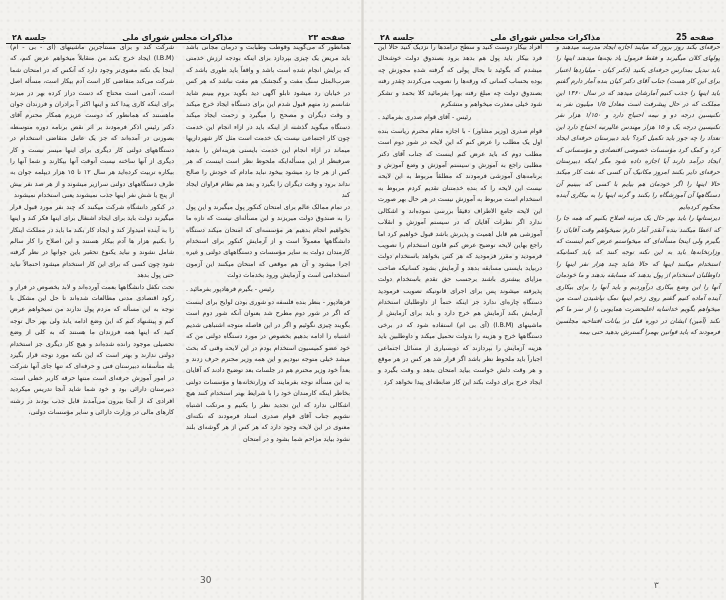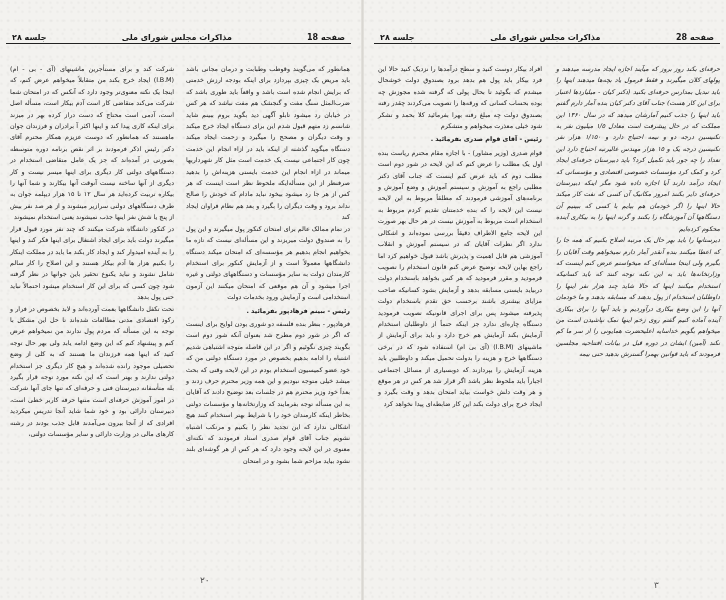--- a/index.html
+++ b/index.html
@@ -13,65 +13,65 @@
   .page-left{left:0;width:362px;}
   .page-right{left:364px;width:362px;}
   .gutter{position:absolute;left:361px;top:0;width:3px;height:600px;
           background:linear-gradient(90deg,#e6e4df,#d9d7d2,#e6e4df);}
   .header{position:absolute;top:31px;height:12px;border-bottom:1.4px solid #222;
           display:flex;justify-content:space-between;align-items:flex-end;direction:rtl;
           font-size:8px;font-weight:bold;line-height:10px;}
   .page-left .header{left:6px;width:345px;}
   .page-right .header{left:10px;width:346px;}
   .header span{padding:0 6px;}
-  .col{position:absolute;top:64px;width:164px;direction:rtl;text-align:justify;
+  .col{position:absolute;top:42px;width:164px;direction:rtl;text-align:justify;
        font-size:6.4px;line-height:11.4px;letter-spacing:-0.1px;}
   .col p{margin:0;}
   .page-left .c1{left:186px;}
   .page-left .c2{left:10px;}
   .page-right .c1{left:192px;font-style:italic;}
   .page-right .c2{left:14px;}
   .spk{font-weight:normal;}
-  .center{text-align:right;font-weight:bold;margin:2px 0 !important;}
+  .center{text-align:left;font-weight:normal;margin:2px 0 !important;}
   .foot-mark{position:absolute;font-size:9px;color:#555;}
 </style>
 </head>
 <body>
 
 <div class="noise"></div>
 
 <div class="page page-left">
   <div class="header">
-    <span>صفحه 18</span>
+    <span>صفحه ۲۳</span>
     <span>مذاکرات مجلس شورای ملی</span>
     <span>جلسه ۲۸</span>
   </div>
 
   <div class="col c1">
     <p>همانطور که می‌گویند وقوطب وطبابت و درمان مجانی باشد باید مریض یک چیزی بپردازد برای اینکه بودجه ارزش خدمتی که برایش انجام شده است باشد و واقعاً باید طوری باشد که ضرب‌المثل سنگ مفت و گنجشک هم مفت نباشد که هر کس در خیابان رد میشود تابلو آگهی دید بگوید بروم ببینم شاید شانسم زد متهم قبول شدم این برای دستگاه ایجاد خرج میکند و وقت دیگران و مصحح را میگیرد و زحمت ایجاد میکند دستگاه میگوید گذشته از اینکه باید در ازاء انجام این خدمت چون کار اجتماعی نیست یک خدمت است مثل کار شهرداریها میماند در ازاء انجام این خدمت بایستی هزینه‌اش را بدهید صرفنظر از این مسأله‌ایکه ملحوظ نظر است اینست که هر کس از هر جا رد میشود بیخود نباید مادام که خودش را صالح نداند برود و وقت دیگران را بگیرد و بعد هم نظام فراوان ایجاد کند</p>
     <p>در تمام ممالک عالم برای امتحان کنکور پول میگیرند و این پول را به صندوق دولت میریزند و این مسأله‌ای نیست که تازه ما بخواهیم انجام بدهیم هر مؤسسه‌ای که امتحان میکند دستگاه دانشگاهها معمولاً است و از آزمایش کنکور برای استخدام کارمندان دولت به سایر مؤسسات و دستگاههای دولتی و غیره اجرا میشود و آن هم موقعی که امتحان میکنند این آزمون استخدامی است و آزمایش ورود بخدمات دولت</p>
-    <p class="center spk">رئیس - ببینم فرهادپور بفرمائید .</p>
+    <p class="center spk">رئیس - بگیرم فرهادپور بفرمائید .</p>
     <p>
       <span class="spk">فرهادپور</span><span> - بنظر بنده فلسفه دو شوری بودن لوایح برای اینست که اگر در شور دوم مطرح شد بعنوان آنکه شور دوم است بگویند چیزی نگوئیم و اگر در این فاصله متوجه اشتباهی شدیم اشتباه را ادامه بدهیم بخصوص در مورد دستگاه دولتی من که خود عضو کمیسیون استخدام بودم در این لایحه وقتی که بحث میشد خیلی متوجه نبودیم و این همه وزیر محترم حرف زدند و بعداً خود وزیر محترم هم در جلسات بعد توضیح دادند که آقایان به این مسأله توجه بفرمایند که وزارتخانه‌ها و مؤسسات دولتی بخاطر اینکه کارمندان خود را با شرایط بهتر استخدام کنند هیچ اشکالی ندارد که این تجدید نظر را بکنیم و مرتکب اشتباه نشویم جناب آقای قوام صدری استاد فرمودند که نکته‌ای معنوی در این لایحه وجود دارد که هر کس از هر گوشه‌ای بلند نشود بیاید مزاحم شما بشود و در امتحان</span>
     </p>
   </div>
 
   <div class="col c2">
     <p>شرکت کند و برای مستأجرین ماشینهای (آی - بی - ام) (I.B.M) ایجاد خرج بکند من متقابلاً میخواهم عرض کنم، که اینجا یک نکته معنوی‌تر وجود دارد که آنکس که در امتحان شما شرکت می‌کند متقاضی کار است آدم بیکار است، مسأله اصل است، آدمی است محتاج که دست دراز کرده بهر در میزند برای اینکه کاری پیدا کند و اینها اکثر آ برادران و فرزندان جوان ماهستند که همانطور که دوست عزیزم همکار محترم آقای دکتر رئیس اذکر فرمودند بر اثر نقص برنامه دوره متوسطه بصورتی در آمده‌اند که جز یک عامل متقاضی استخدام در دستگاههای دولتی کار دیگری برای اینها میسر نیست و کار دیگری از آنها ساخته نیست آنوقت آنها بیکارند و شما آنها را بیکاره تربیت کرده‌اید هر سال ۱۲ تا ۱۵ هزار دیپلمه جوان به طرف دستگاههای دولتی سرازیر میشوند و از هر صد نفر بیش از پنج یا شش نفر اینها جذب نمیشوند یعنی استخدام نمیشوند</p>
     <p>در کنکور دانشگاه شرکت میکنند که چند نفر مورد قبول قرار میگیرند دولت باید برای ایجاد اشتغال برای اینها فکر کند و اینها را به آینده امیدوار کند و ایجاد کار بکند ما باید در مملکت اینکار را بکنیم هزار ها آدم بیکار هستند و این اصلاح را کار سالم شامل نشوند و نباید یکنوع تحقیر باین جوانها در نظر گرفته شود چون کسی که برای این کار استخدام میشود احتمالاً نباید حتی پول بدهد</p>
     <p>تحت تکفل دانشگاهها بعمت آورده‌اند و لابد بخصوص در فرار و رکود اقتصادی مدتی مطالعات شده‌اند تا حل این مشکل با توجه به این مسأله که مردم پول ندارند من نمیخواهم عرض کنم و پیشنهاد کنم که این وضع ادامه یابد ولی بهر حال توجه کنید که اینها همه فرزندان ما هستند که به کلی از وضع تحصیلی موجود رانده شده‌اند و هیچ کار دیگری جز استخدام دولتی ندارند و بهتر است که این نکته مورد توجه قرار بگیرد بله متأسفانه دبیرستان فنی و حرفه‌ای که تنها جای آنها شرکت در امور آموزش حرفه‌ای است منتها حرفه کاربر خطی است، دبیرستان دارائی بود و خود شما شاید آنجا تدریس میکردید افرادی که از آنجا بیرون می‌آمدند قابل جذب بودند در رشته کارهای مالی در وزارت دارائی و سایر مؤسسات دولتی،</p>
   </div>
-  <div class="foot-mark" style="left:200px;top:575px;">۲۰</div>
+  <div class="foot-mark" style="left:200px;top:575px;">30</div>
 </div>
 
 <div class="gutter"></div>
 
 <div class="page page-right">
   <div class="header">
-    <span>صفحه 28</span>
+    <span>صفحه 25</span>
     <span>مذاکرات مجلس شورای ملی</span>
     <span>جلسه ۲۸</span>
   </div>
 
   <div class="col c2">
     <p>افراد بیکار دوست کنید و سطح درآمدها را نزدیک کنید حالا این فرد بیکار باید پول هم بدهد برود بصندوق دولت خوشحال میشدم که بگوئید تا بحال پولی که گرفته شده مجوزش چه بوده بحساب کسانی که ورقه‌ها را تصویب می‌کردند چقدر رفته بصندوق دولت چه مبلغ رفته بهرا بفرمائید کلا بحمد و تشکر شود خیلی معذرت میخواهم و متشکرم</p>
     <p class="center spk">رئیس - آقای قوام صدری بفرمائید .</p>
     <p>
       <span class="spk">قوام صدری</span><span> (وزیر مشاور) - با اجازه مقام محترم ریاست بنده اول یک مطلب را عرض کنم که این لایحه در شور دوم است مطلب دوم که باید عرض کنم اینست که جناب آقای دکتر مطلبی راجع به آموزش و سیستم آموزش و وضع آموزش و برنامه‌های آموزشی فرمودند که مطلقاً مربوط به این لایحه نیست این لایحه را که بنده خدمتتان تقدیم کردم مربوط به استخدام است مربوط به آموزش نیست در هر حال بهر صورت این لایحه جامع الاطراف دقیقاً بررسی نموده‌اند و اشکالی ندارد اگر نظرات آقایان که در سیستم آموزش و انقلاب آموزشی هم قابل اهمیت و پذیرش باشد قبول خواهیم کرد اما راجع بهاین لایحه توضیح عرض کنم قانون استخدام را تصویب فرمودید و مقرر فرمودید که هر کس بخواهد باستخدام دولت دربیاید بایستی مسابقه بدهد و آزمایش بشود کسانیکه صاحب مزایای بیشتری باشند برحسب حق تقدم باستخدام دولت پذیرفته میشوند پس برای اجرای قانونیکه تصویب فرمودید دستگاه چاره‌ای ندارد جز اینکه حتماً از داوطلبان استخدام آزمایش بکند آزمایش هم خرج دارد و باید برای آزمایش از ماشینهای (I.B.M) (آی بی ام) استفاده شود که در برخی دستگاهها خرج و هزینه را بدولت تحمیل میکند و داوطلبین باید هزینه آزمایش را بپردازند که دوبسیاری از مسائل اجتماعی اجباراً باید ملحوظ نظر باشد اگر قرار شد هر کس در هر موقع و هر وقت دلش خواست بیاید امتحان بدهد و وقت بگیرد و ایجاد خرج برای دولت بکند این کار ضابطه‌ای پیدا نخواهد کرد</span>
     </p>

